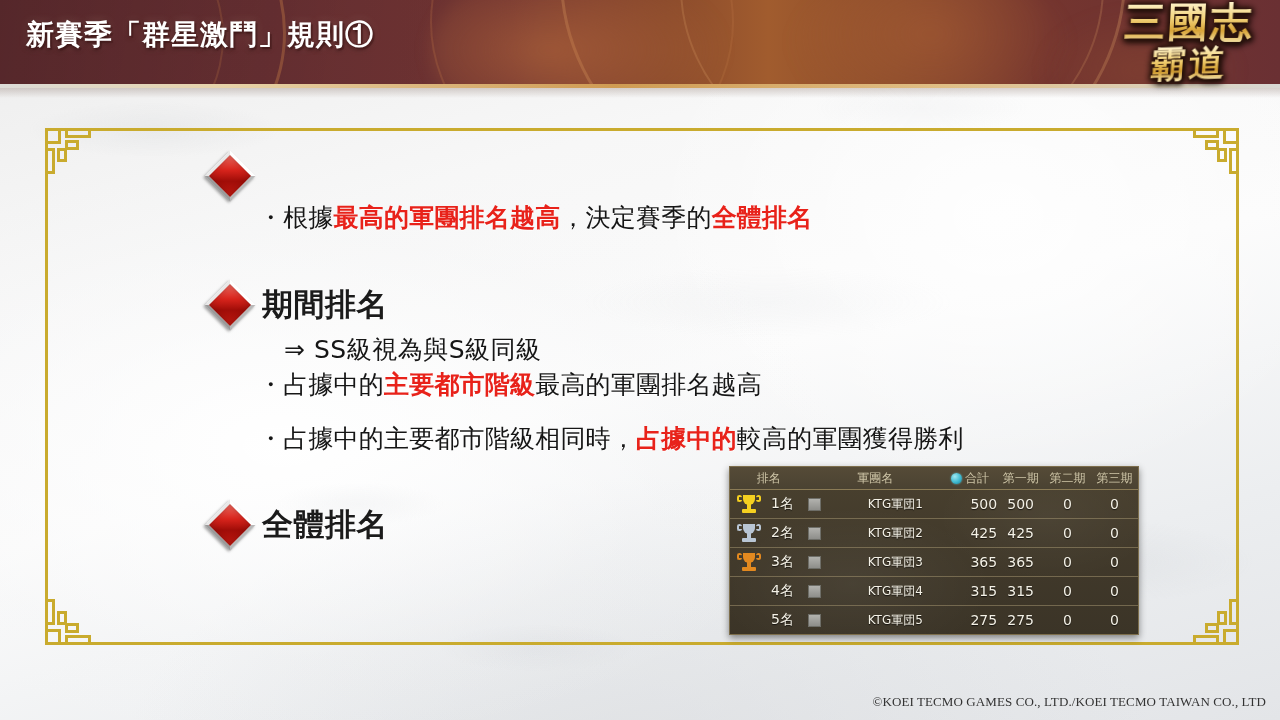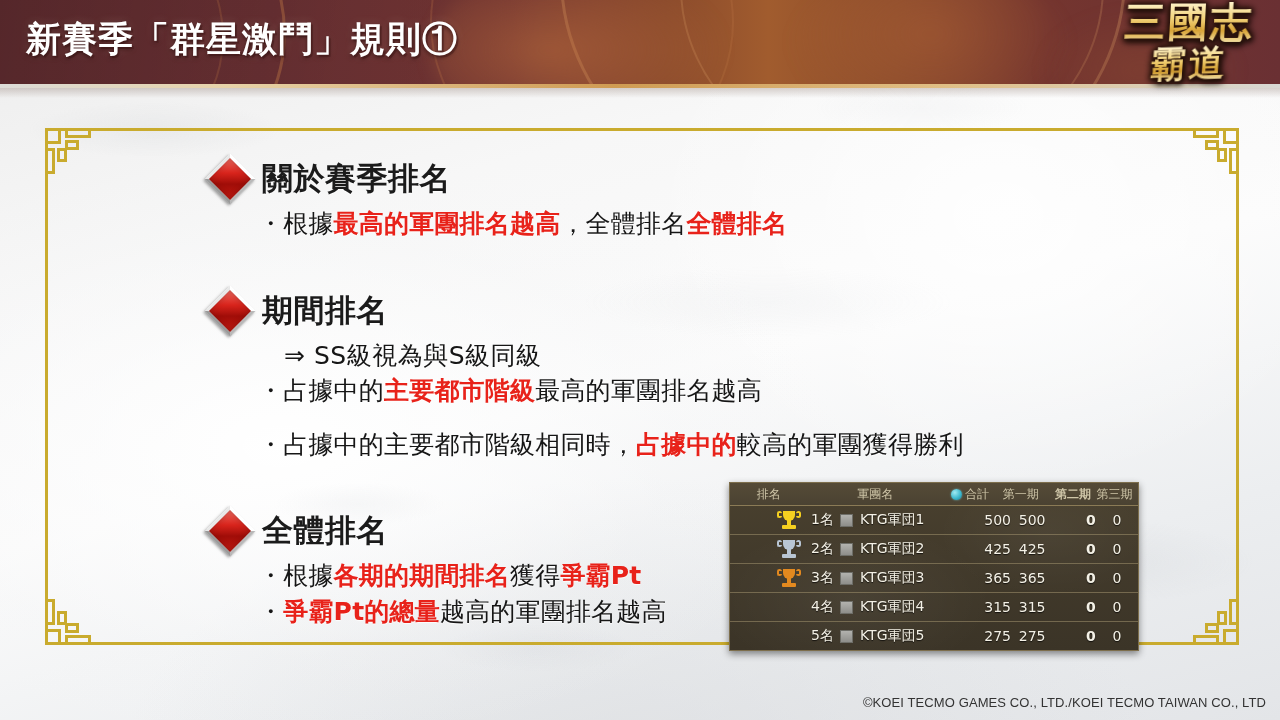--- a/index.html
+++ b/index.html
@@ -81,21 +81,21 @@
   .header-shadow {
     position: absolute;
     left: 0; top: 88px;
     width: 1280px; height: 10px;
     background: linear-gradient(180deg, rgba(90,60,45,0.22) 0%, rgba(90,60,45,0) 100%);
   }
   .slide-title {
     position: absolute;
     left: 26px; top: 16px;
     font-family: "DejaVu Serif", "Liberation Serif", serif;
-    font-size: 35px;
+    font-size: 28px;
     font-weight: bold;
     color: #ffffff;
     letter-spacing: 1px;
     text-shadow:
       0 2px 4px rgba(40,10,10,0.75),
       2px 2px 0 rgba(60,20,20,0.35),
       0 0 10px rgba(255,230,200,0.18);
     white-space: nowrap;
   }
 
@@ -224,21 +224,21 @@
 
   .sp-1 { margin-top: 0; }
   .sp-2 { margin-top: 48px; }
   .sp-3 { margin-top: 48px; }
   .gap-row { height: 18px; }
 
   
   .rank-panel {
     position: absolute;
     left: 729px;
-    top: 482px;
+    top: 466px;
     width: 408px;
     height: 167px;
     background: linear-gradient(180deg, #4a412f 0%, #423a2b 45%, #3b3427 100%);
     border: 1px solid #7d6e4c;
     box-shadow: 0 3px 7px rgba(0,0,0,0.45);
     overflow: hidden;
     font-family: "DejaVu Sans", "Liberation Sans", sans-serif;
   }
   .rank-panel::after {
     content: "";
@@ -261,28 +261,27 @@
     background: linear-gradient(180deg, #554b37 0%, #4a4232 100%);
     color: #cfc6a8;
     font-size: 12px;
   }
   .rank-row {
     height: 28px;
     border-bottom: 1px solid rgba(160,146,110,0.55);
     color: #f4f1e6;
     font-size: 14px;
     text-shadow: 0 1px 1px rgba(0,0,0,0.7);
-    padding-left: 40px;
   }
   .rank-row:last-child { border-bottom: none; }
   .col-rank  { width: 86px;  display: flex; align-items: center; }
   .col-team  { width: 150px; display: flex; align-items: center; }
   .col-total { width: 60px;  text-align: right; }
   .col-p1    { width: 52px;  text-align: center; }
-  .col-p2    { width: 52px;  text-align: right; font-weight: bold; }
+  .col-p2    { width: 52px;  text-align: center; }
   .col-p3    { width: 52px;  text-align: center; }
   .rank-head .col-rank  { justify-content: center; }
   .rank-head .col-team  { justify-content: center; }
   .rank-head .col-total { display: flex; align-items: center; justify-content: center; gap: 3px; }
 
   .coin-icon {
     width: 11px; height: 11px;
     border-radius: 50%;
     background: radial-gradient(circle at 35% 32%, #9fe9f2 0%, #3fb9cf 55%, #1b7e96 100%);
     box-shadow: 0 0 2px rgba(120,230,245,0.7);
@@ -335,28 +334,28 @@
 
   .rank-label { display: inline-block; min-width: 32px; text-align: right; }
   .emblem {
     width: 13px; height: 13px;
     flex: 0 0 auto;
     margin-right: 7px;
     background: linear-gradient(180deg, #b2b2ae 0%, #8e8e8a 100%);
     border: 1px solid #6e6e68;
     box-sizing: border-box;
   }
-  .team-name { font-size: 14px; }
+  .team-name { font-size: 12px; margin-left: 40px; }
 
   
   .copyright {
     position: absolute;
     right: 14px;
     bottom: 10px;
-    font-family: Liberation Sans, sans-serif;
+    font-family: Liberation Serif, serif;
     font-size: 13px;
     color: #333333;
     letter-spacing: 0.1px;
     white-space: nowrap;
     text-align: center;
   }
 </style>
 </head>
 <body>
 
@@ -416,25 +415,24 @@
         <span class="k4"></span>
         <span class="k5"></span>
     </div>
   </div>
 
   <div class="content">
 
     <div class="section sp-1">
       <div class="sec-head">
         <div class="diamond"></div>
-        <div class="sec-title">關於賽季排名</div>
       </div>
       <div class="bullets">
         <div class="bullet">
-          <span>・根據</span><span class="hl">最高的軍團排名越高</span><span>，全體排名</span><span class="hl">全體排名</span>
+          <span>・根據</span><span class="hl">最高的軍團排名越高</span><span>，決定賽季的</span><span class="hl">全體排名</span>
         </div>
       </div>
     </div>
 
     <div class="section sp-2">
       <div class="sec-head">
         <div class="diamond"></div>
         <div class="sec-title">期間排名</div>
       </div>
       <div class="bullets">
@@ -449,28 +447,20 @@
           <span>・占據中的主要都市階級相同時，</span><span class="hl">占據中的</span><span>較高的軍團獲得勝利</span>
         </div>
       </div>
     </div>
 
     <div class="section sp-3">
       <div class="sec-head">
         <div class="diamond"></div>
         <div class="sec-title">全體排名</div>
       </div>
-      <div class="bullets">
-        <div class="bullet">
-          <span>・根據</span><span class="hl">各期的期間排名</span><span>獲得</span><span class="hl">爭霸Pt</span>
-        </div>
-        <div class="bullet">
-          <span>・</span><span class="hl">爭霸Pt的總量</span><span>越高的軍團排名越高</span>
-        </div>
-      </div>
     </div>
 
   </div>
 
   <div class="rank-panel">
     <div class="rank-head">
       <div class="col-rank">排名</div>
       <div class="col-team">軍團名</div>
       <div class="col-total">
         <span class="coin-icon"></span>

